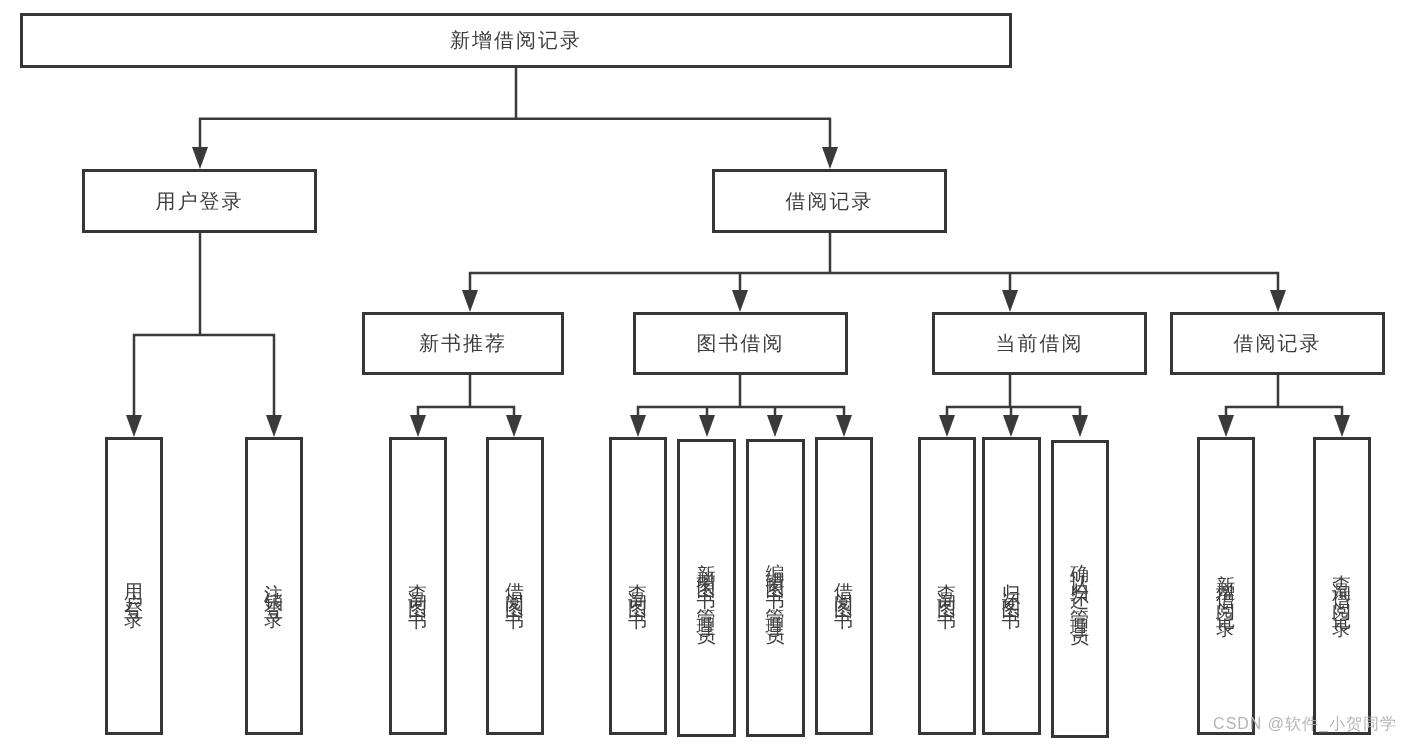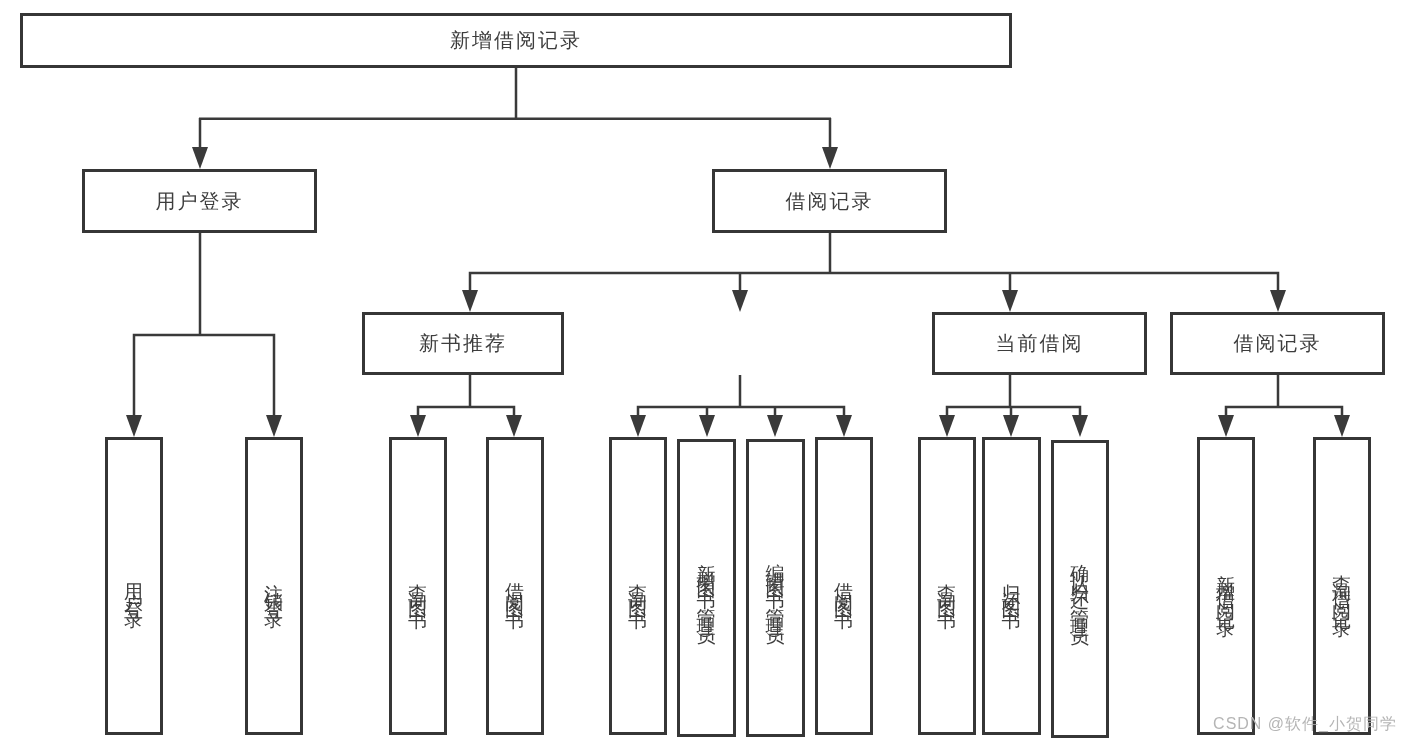--- a/index.html
+++ b/index.html
@@ -60,20 +60,21 @@
       <polygon points="1334,415 1350,415 1342,437"></polygon>
     </g>
   </svg>
 
   <div class="box" style="left:20px;top:13px;width:992px;height:55px;">新增借阅记录</div>
 
   <div class="box" style="left:82px;top:169px;width:235px;height:64px;">用户登录</div>
   <div class="box" style="left:712px;top:169px;width:235px;height:64px;">借阅记录</div>
 
   <div class="box" style="left:362px;top:312px;width:202px;height:63px;">新书推荐</div>
+  <div class="box" style="left:633px;top:312px;width:215px;height:63px;">图书借阅</div>
   <div class="box" style="left:932px;top:312px;width:215px;height:63px;">当前借阅</div>
   <div class="box" style="left:1170px;top:312px;width:215px;height:63px;">借阅记录</div>
 
   <div class="box leaf" style="left:105px;top:437px;width:58px;height:298px;">用户登录</div>
   <div class="box leaf" style="left:245px;top:437px;width:58px;height:298px;">注销登录</div>
 
   <div class="box leaf" style="left:389px;top:437px;width:58px;height:298px;">查询图书</div>
   <div class="box leaf" style="left:486px;top:437px;width:58px;height:298px;">借阅图书</div>
 
   <div class="box leaf" style="left:609px;top:437px;width:58px;height:298px;">查询图书</div>

